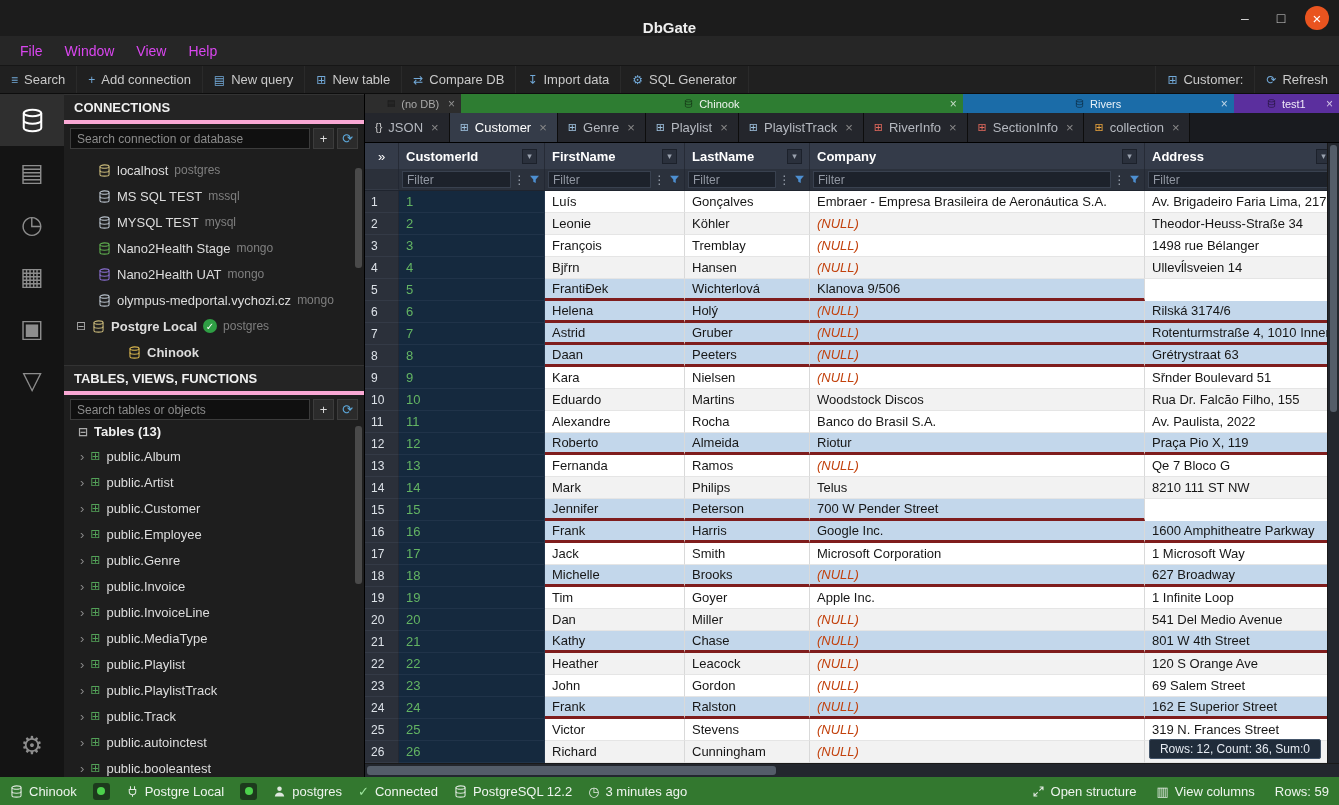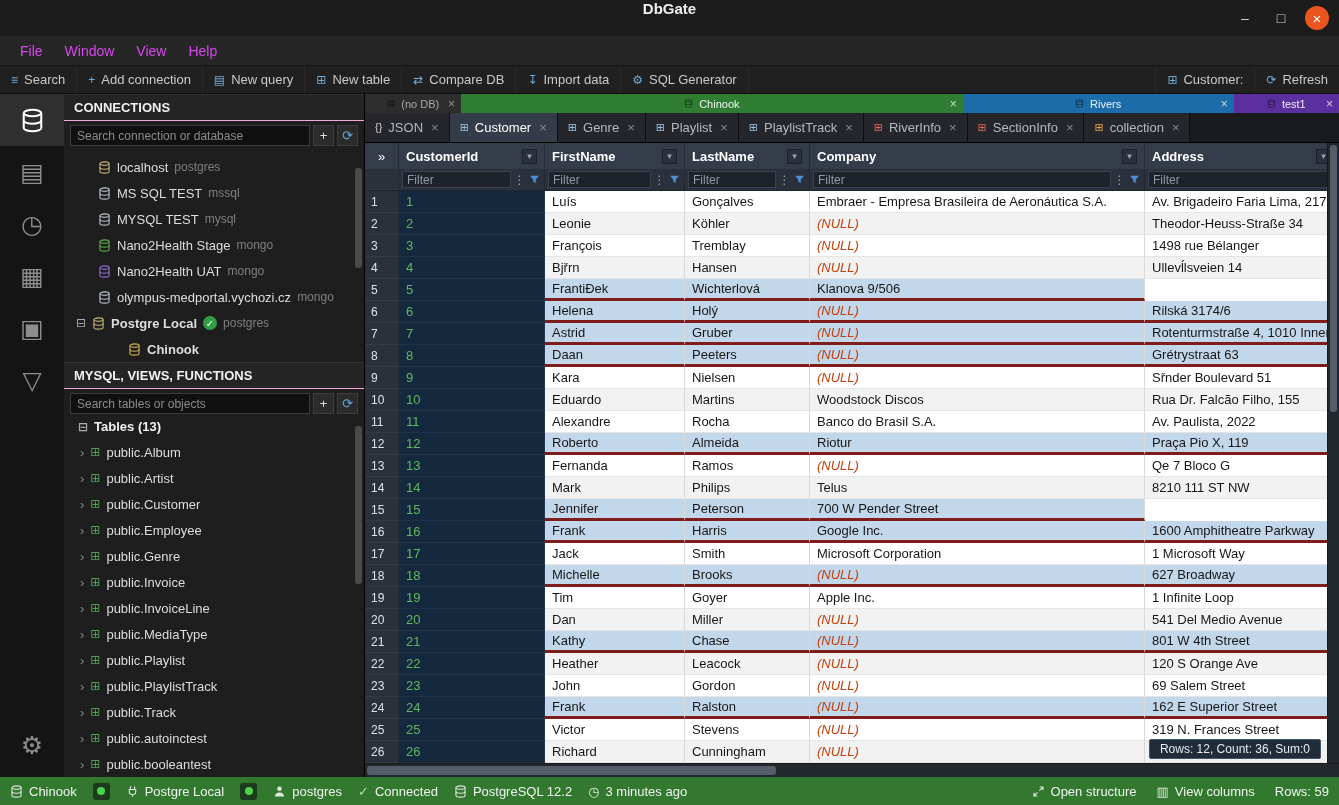--- a/index.html
+++ b/index.html
@@ -1,21 +1,21 @@
 <!DOCTYPE html>
 <html><head>
 <meta charset="utf-8">
 <style>
 *{box-sizing:border-box;margin:0;padding:0}
 html,body{width:1339px;height:805px;overflow:hidden;background:#1b1b1b;
   font-family:"Liberation Sans","DejaVu Sans",sans-serif;}
 .window{width:1339px;height:805px;display:flex;flex-direction:column}
 
 
-.titlebar{height:36px;background:#1c1c1c;display:flex;align-items:flex-start;justify-content:center;position:relative;flex:0 0 36px}
+.titlebar{height:36px;background:#1c1c1c;display:flex;align-items:flex-end;justify-content:center;position:relative;flex:0 0 36px}
 .title{color:#efefef;font-weight:bold;font-size:15px}
 .win-controls{position:absolute;right:10px;top:0;height:100%;display:flex;align-items:center;gap:12px}
 .win-btn{width:24px;height:24px;display:flex;align-items:center;justify-content:center;color:#cfcfcf;font-size:14px;cursor:default}
 .win-close{background:#e9541f;border-radius:50%;color:#fff;font-size:15px}
 
 
 .menubar{height:30px;background:#262626;display:flex;align-items:center;padding:0 10px;gap:2px;flex:0 0 30px;border-bottom:1px solid #161616}
 .menu-item{color:#d946ef;font-size:14px;padding:3px 10px}
 
 
@@ -30,21 +30,21 @@
 .main{flex:1;display:flex;min-height:0}
 
 
 .iconstrip{width:64px;background:#141414;display:flex;flex-direction:column;align-items:center;flex:0 0 64px}
 .strip-icon{width:64px;height:52px;display:flex;align-items:center;justify-content:center;color:#8d8d8d;font-size:25px}
 .strip-icon.active{background:#2f2f2f;color:#fff}
 .strip-bottom{margin-top:auto;margin-bottom:6px}
 
 
 .leftpanel{width:301px;background:#1e1e1e;border-right:1px solid #000;display:flex;flex-direction:column;position:relative;flex:0 0 301px;overflow:hidden}
-.panel-title{padding:5px 10px;color:#f0f0f0;font-weight:bold;font-size:13px;background:#242424;border-top:1px solid #333;border-bottom:1px solid #f9a8d4;flex:0 0 auto}
+.panel-title{padding:5px 10px;color:#f0f0f0;font-weight:bold;font-size:13px;background:#242424;border-top:1px solid #333;border-bottom:4px solid #f9a8d4;flex:0 0 auto}
 .search-row{display:flex;align-items:center;padding:4px 6px;gap:3px;flex:0 0 auto}
 .search-input{flex:1;min-width:0;background:#101010;border:1px solid #3c3c3c;color:#bbb;font-size:12px;height:21px;padding:0 6px;outline:none}
 .search-input::placeholder{color:#8c8c8c}
 .mini-btn{width:21px;height:21px;background:#2b2b2b;border:1px solid #3c3c3c;color:#ddd;font-size:13px;display:flex;align-items:center;justify-content:center;flex:0 0 auto}
 .mini-btn.blue{color:#5da9dc}
 .tree{flex:0 0 auto;padding-top:4px}
 .tree-item{height:26px;display:flex;align-items:center;padding-left:34px;gap:6px;font-size:13px;color:#ddd;white-space:nowrap;overflow:hidden}
 .tree-item.expanded{padding-left:12px}
 .tree-item.child{padding-left:64px}
 .expand-mark{color:#aaa;font-size:12px}
@@ -311,21 +311,21 @@
             <span class="icn db-ic" style="color: rgb(217, 182, 78);">
               <svg viewBox="0 0 16 16" fill="none" stroke="currentColor" stroke-width="1.3">
                 <ellipse cx="8" cy="3.2" rx="5.6" ry="2.1"></ellipse>
                 <path d="M2.4 3.2v9.6c0 1.16 2.5 2.1 5.6 2.1s5.6-.94 5.6-2.1V3.2"></path>
                 <path d="M2.4 8c0 1.16 2.5 2.1 5.6 2.1s5.6-.94 5.6-2.1"></path>
               </svg>
             </span>
             <span class="tree-name bold">Chinook</span>
           </div>
         </div>
-      <div class="panel-title">MYSQL, VIEWS, FUNCTIONS</div>
+      <div class="panel-title">TABLES, VIEWS, FUNCTIONS</div>
       <div class="search-row">
         <input class="search-input" placeholder="Search tables or objects" style="">
         <div class="mini-btn icn">+</div>
         <div class="mini-btn blue icn">⟳</div>
       </div>
       <div class="group-row">
         <span class="icn expand-mark">⊟</span>
         <span>Tables (13)</span>
       </div>
       <div class="tree">

